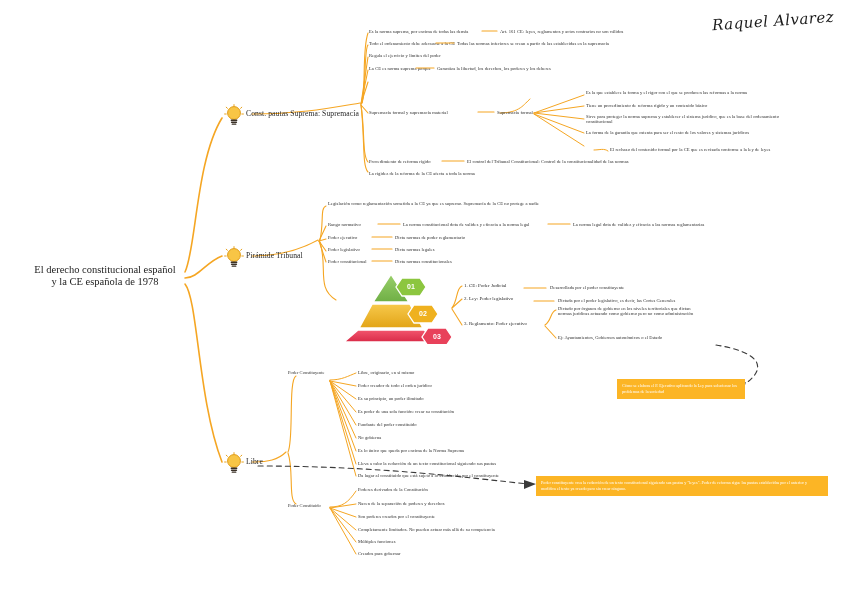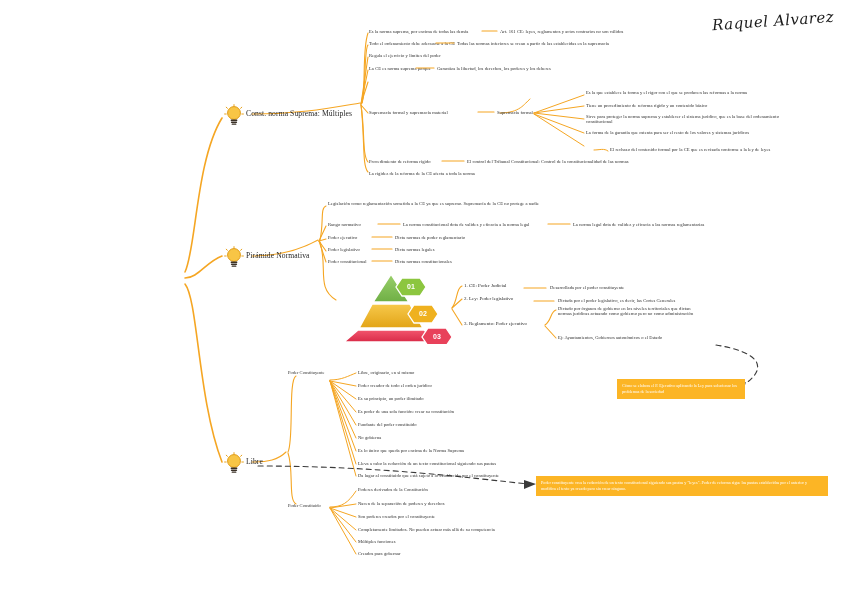--- a/index.html
+++ b/index.html
@@ -181,37 +181,41 @@
     </g>
 
     <g fill="none" stroke="#3a3a3a" stroke-width="1.1" stroke-dasharray="5 4" stroke-linecap="round">
       <path d="M716 345 C760 352 770 368 742 386"></path>
       <path d="M258 466 C380 466 470 478 528 484"></path>
     </g>
     <polygon points="736,384 746,382 740,392" fill="#3a3a3a"></polygon>
     <polygon points="524,480 536,484 524,489" fill="#3a3a3a"></polygon>
   </svg>
 
+  <div class="node root" style="left:30px; top:264px;">
+    <span>El derecho constitucional español</span>
+    <span>y la CE española de 1978</span>
+  </div>
 
   <div class="bulb" style="left:224px; top:104px;">
     <svg viewBox="0 0 20 22" width="20" height="22">
       <circle cx="10" cy="9" r="6.4" fill="#F8C545" stroke="#E09B16" stroke-width="1"></circle>
       <rect x="6.6" y="15.4" width="6.8" height="1.5" rx=".6" fill="#3a3026"></rect>
       <rect x="6.9" y="17.4" width="6.2" height="1.5" rx=".6" fill="#3a3026"></rect>
       <rect x="7.6" y="19.4" width="4.8" height="1.4" rx=".6" fill="#3a3026"></rect>
       <g stroke="#E8A21C" stroke-width="1" stroke-linecap="round">
         <path d="M10 .6 L10 2.2"></path>
           <path d="M2.2 3.2 L3.4 4.3"></path>
           <path d="M17.8 3.2 L16.6 4.3"></path>
         <path d="M.6 10 L2.2 10"></path>
           <path d="M19.4 10 L17.8 10"></path>
       </g>
     </svg>
   </div>
-  <div class="node branch-label" style="left:246px; top:110px;">Const. norma Suprema: Múltiples</div>
+  <div class="node branch-label" style="left:246px; top:110px;">Const. pautas Suprema: Supremacía</div>
 
   <div class="node leaf" style="left:369px; top:29px;">Es la norma suprema, por encima de todas las demás</div>
   <div class="node leaf" style="left:500px; top:29px;">Art. 161 CE: leyes, reglamentos y actos contrarios no son válidos</div>
 
   <div class="node leaf" style="left:369px; top:41px;">Todo el ordenamiento debe adecuarse a la CE</div>
   <div class="node leaf" style="left:457px; top:41px;">Todas las normas inferiores se crean a partir de las establecidas en la supremacía</div>
 
   <div class="node leaf" style="left:369px; top:53px;">Regula el ejercicio y límites del poder</div>
 
   <div class="node leaf" style="left:369px; top:66px;">La CE es norma suprema porque</div>
@@ -239,21 +243,21 @@
       <rect x="7.6" y="19.4" width="4.8" height="1.4" rx=".6" fill="#3a3026"></rect>
       <g stroke="#E8A21C" stroke-width="1" stroke-linecap="round">
         <path d="M10 .6 L10 2.2"></path>
           <path d="M2.2 3.2 L3.4 4.3"></path>
           <path d="M17.8 3.2 L16.6 4.3"></path>
         <path d="M.6 10 L2.2 10"></path>
           <path d="M19.4 10 L17.8 10"></path>
       </g>
     </svg>
   </div>
-  <div class="node branch-label" style="left:246px; top:252px;">Pirámide Normativa</div>
+  <div class="node branch-label" style="left:246px; top:252px;">Pirámide Tribunal</div>
 
   <div class="node leaf w" style="left:328px; top:201px; width:250px;">Legislación como reglamentación sometida a la CE ya que es supremo. Supremacía de la CE no protege a nadie</div>
 
   <div class="node leaf" style="left:328px; top:222px;">Rango normativo</div>
   <div class="node leaf" style="left:403px; top:222px;">La norma constitucional dota de validez y eficacia a la norma legal</div>
   <div class="node leaf" style="left:573px; top:222px;">La norma legal dota de validez y eficacia a las normas reglamentarias</div>
 
   <div class="node leaf" style="left:328px; top:235px;">Poder ejecutivo</div>
   <div class="node leaf" style="left:395px; top:235px;">Dicta normas de poder reglamentario</div>
 

